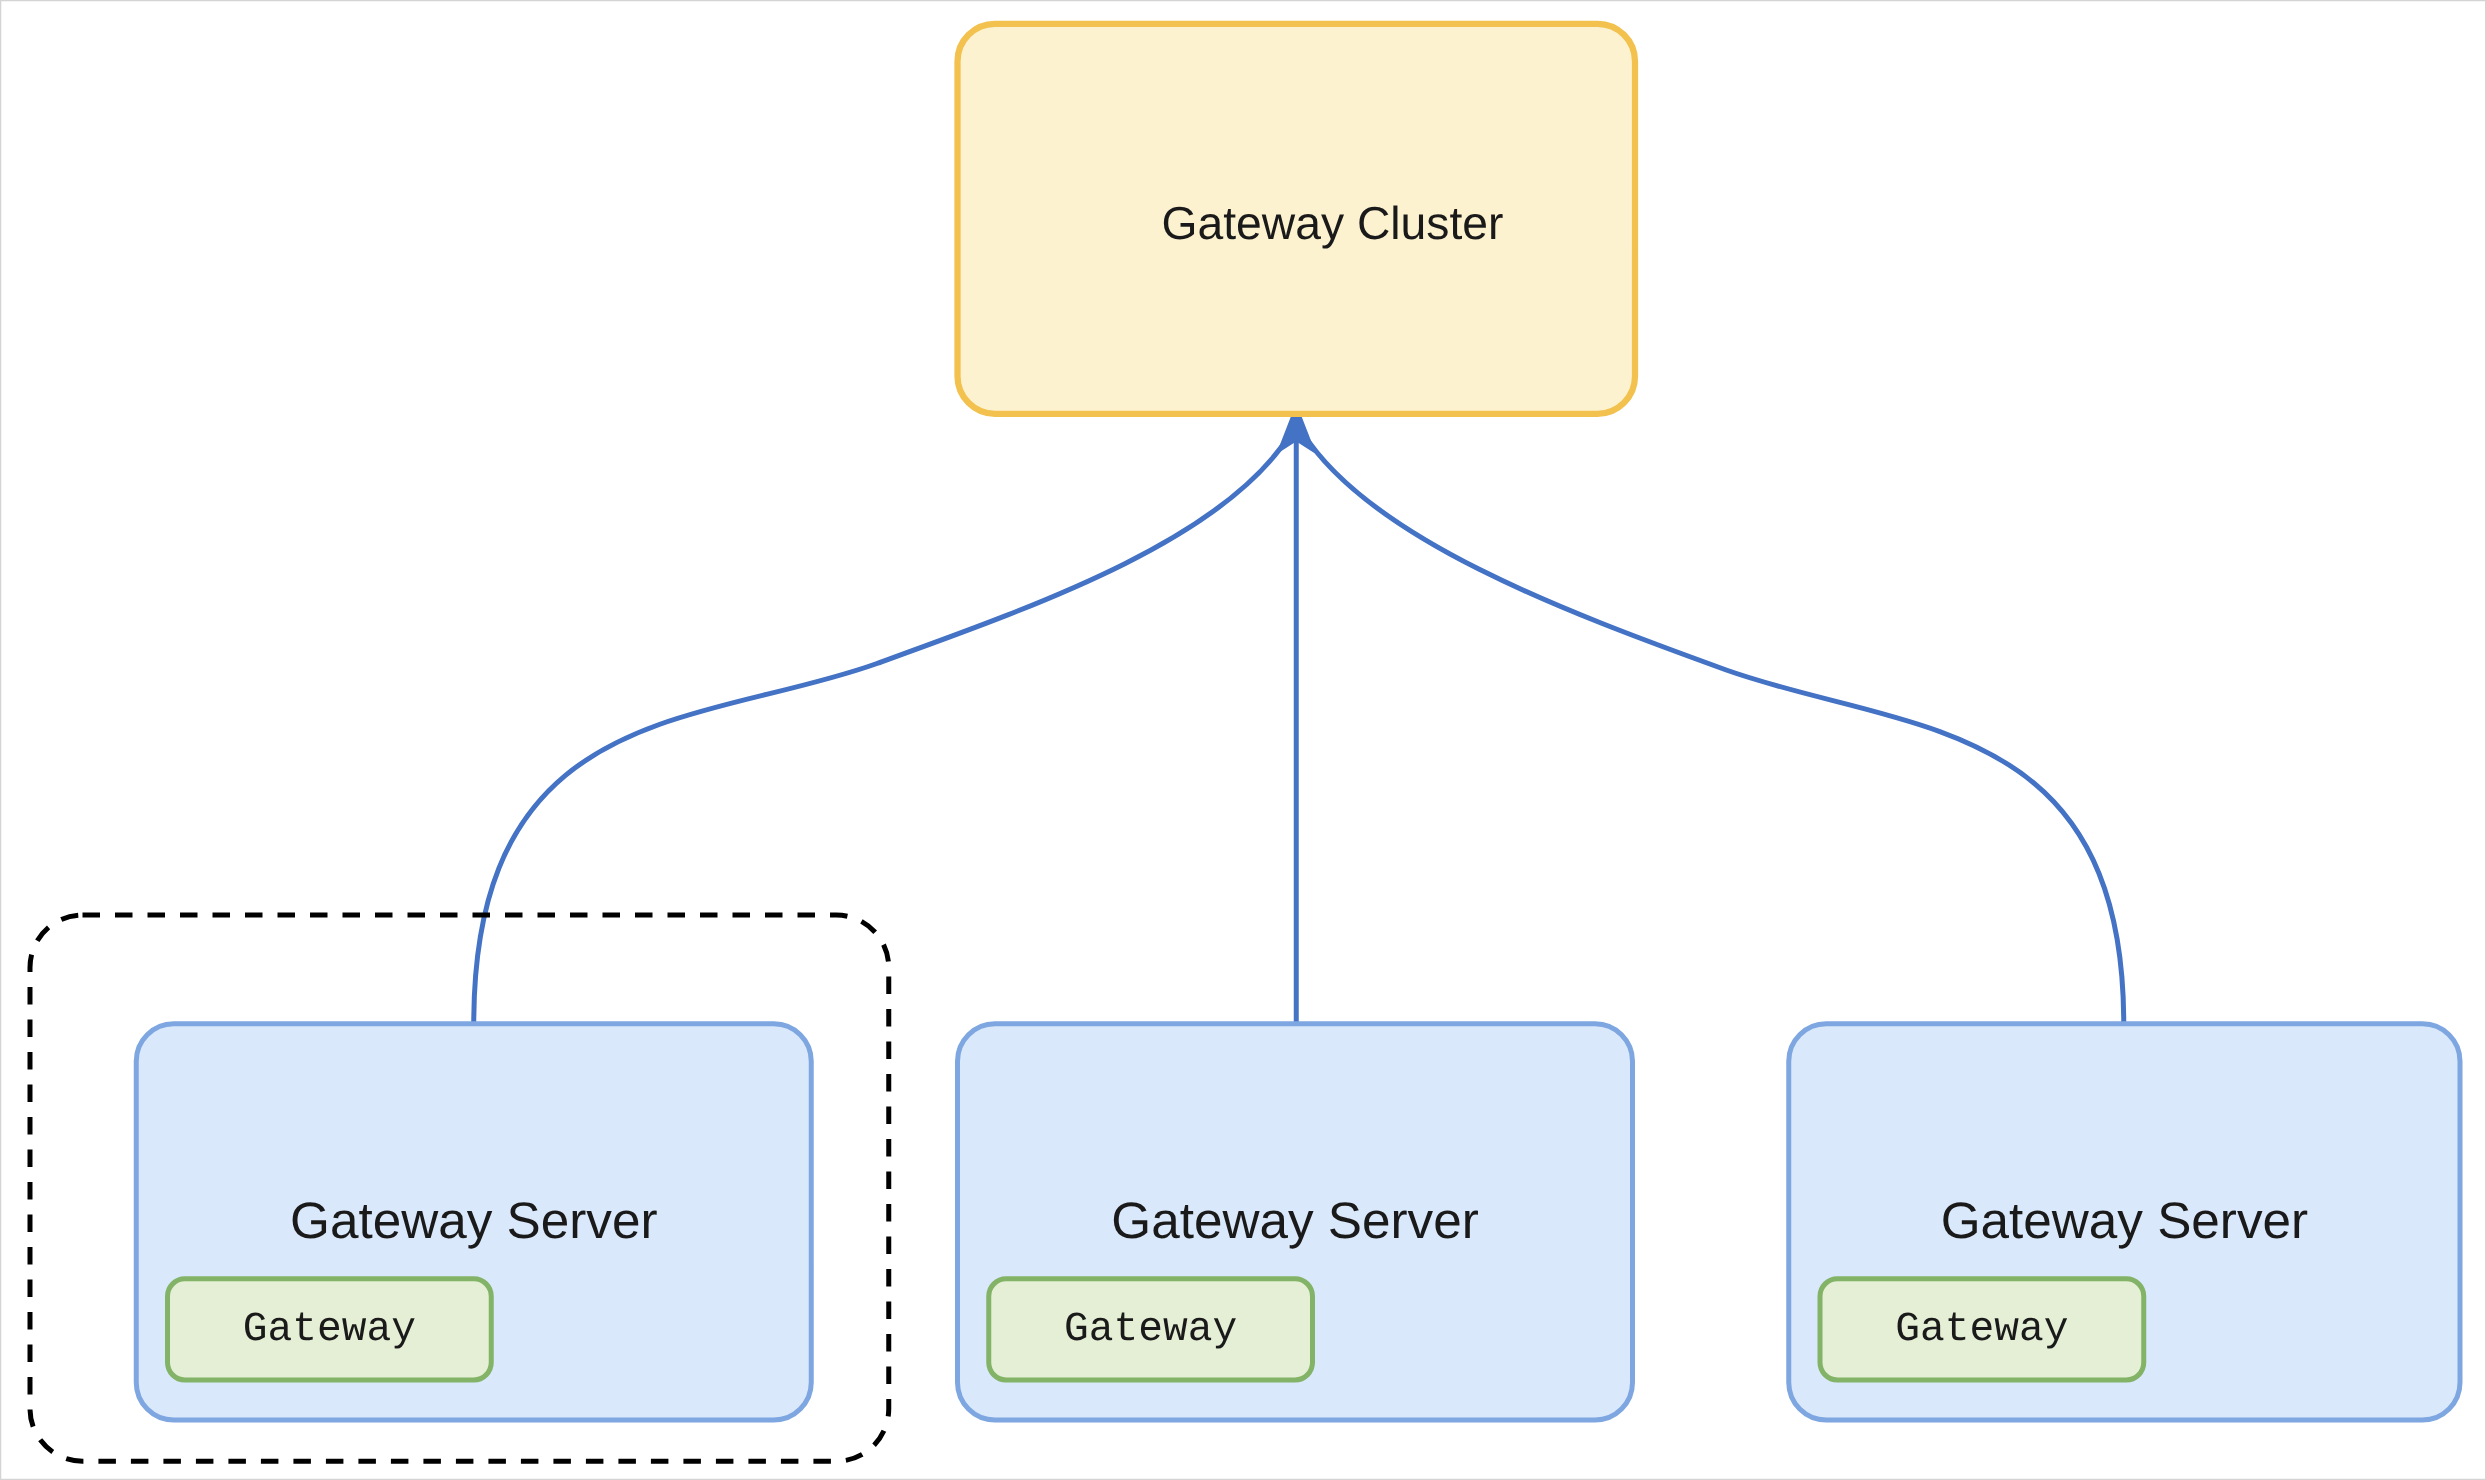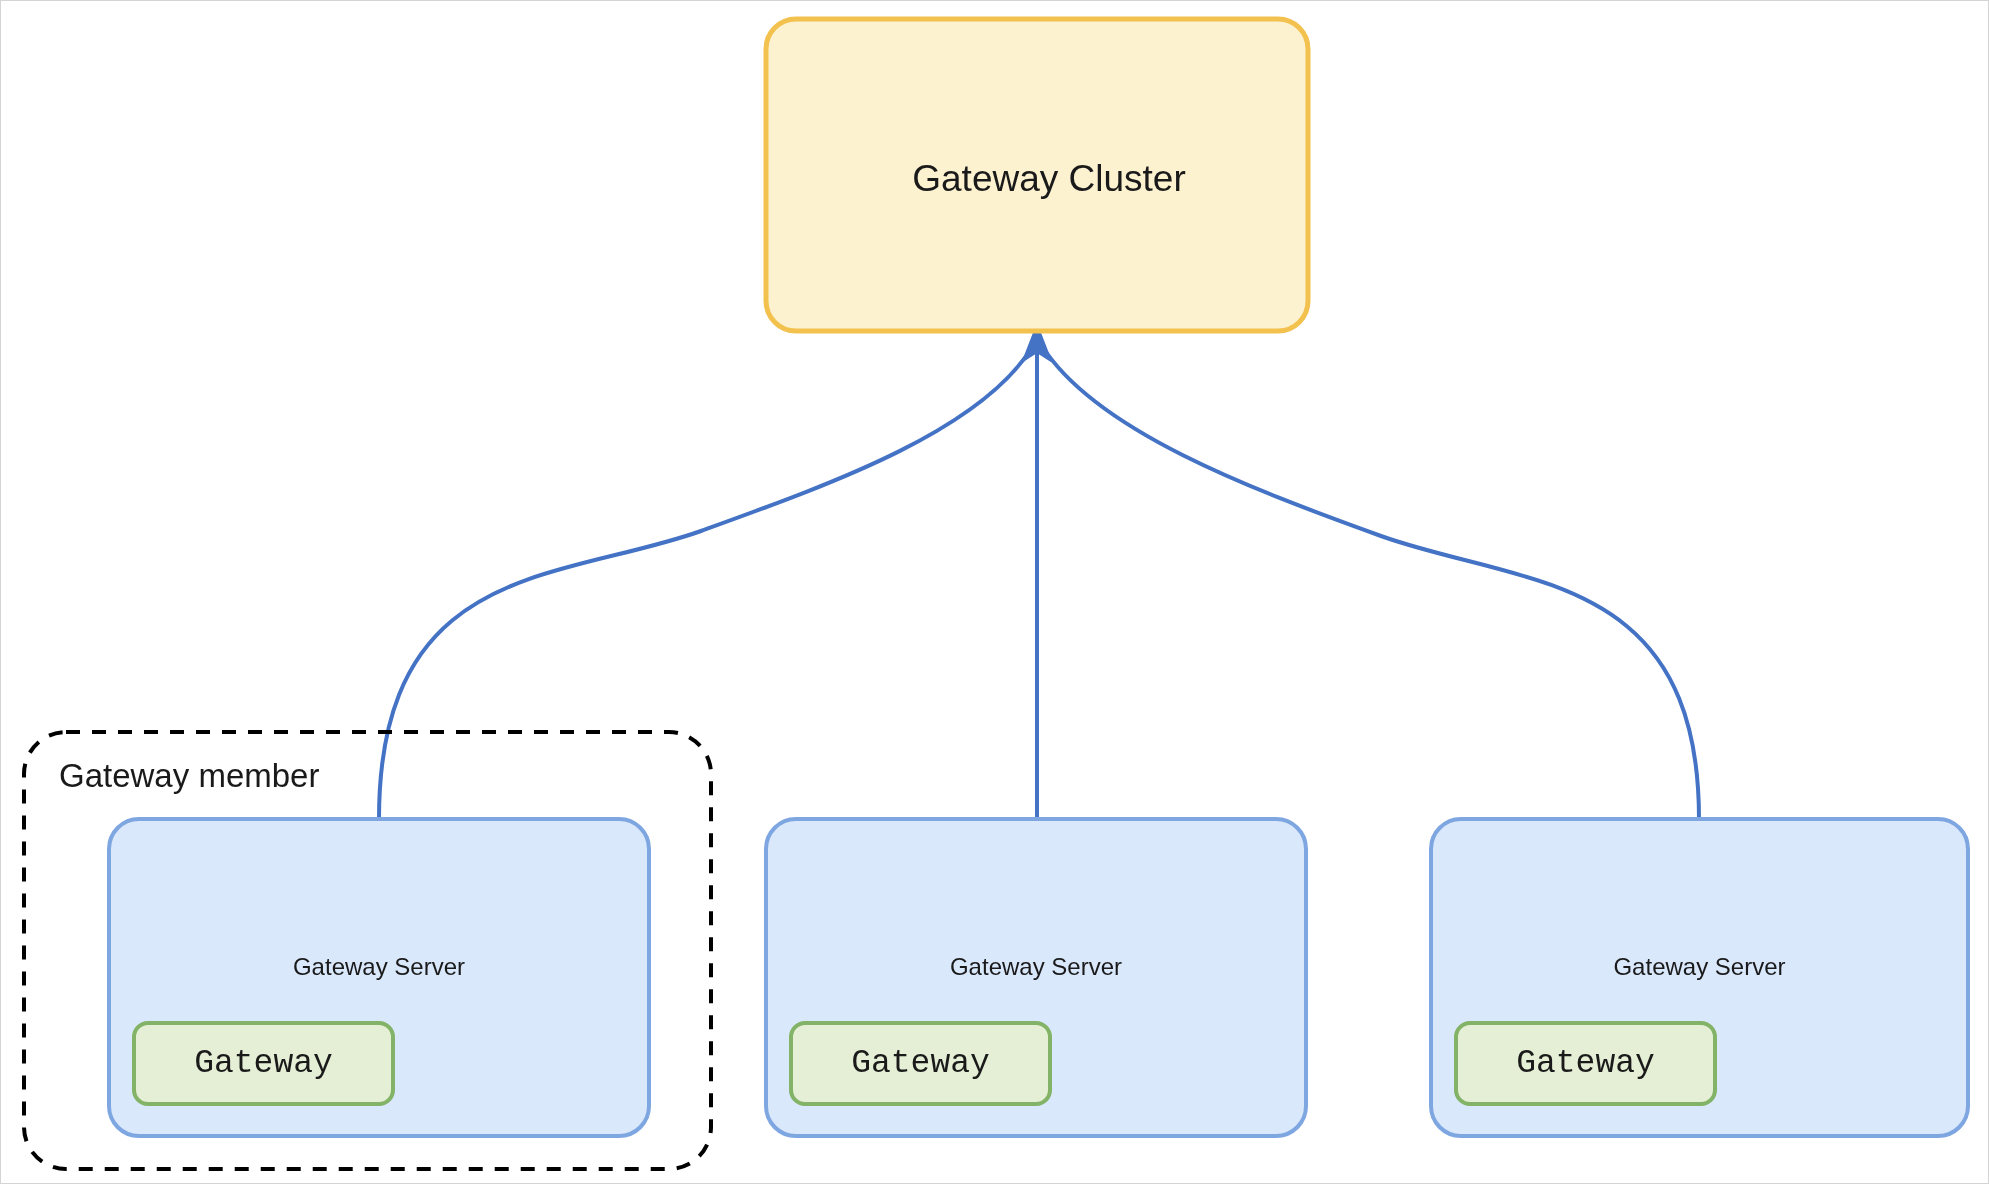--- a/index.html
+++ b/index.html
@@ -30,21 +30,21 @@
     position: absolute;
     text-align: center;
     color: #1a1a1a;
     white-space: nowrap;
     pointer-events: none;
   }
   .cluster-label {
     font-size: 37px;
   }
   .server-label {
-    font-size: 24px;
+    font-size: 41px;
   }
   .gateway-label {
     font-size: 33px;
     font-family: Liberation Mono, monospace;
   }
   .group-label {
     font-size: 33px;
     text-align: left;
   }
 </style>
@@ -70,23 +70,22 @@
     <rect x="108" y="818" width="540" height="317" rx="30" ry="30" fill="#DAE8FC" stroke="#7EA6E0" stroke-width="4"></rect>
     <rect x="133" y="1022" width="259" height="81" rx="14" ry="14" fill="#E4EFD5" stroke="#82B366" stroke-width="4"></rect>
 
     <rect x="765" y="818" width="540" height="317" rx="30" ry="30" fill="#DAE8FC" stroke="#7EA6E0" stroke-width="4"></rect>
     <rect x="790" y="1022" width="259" height="81" rx="14" ry="14" fill="#E4EFD5" stroke="#82B366" stroke-width="4"></rect>
 
     <rect x="1430" y="818" width="537" height="317" rx="30" ry="30" fill="#DAE8FC" stroke="#7EA6E0" stroke-width="4"></rect>
     <rect x="1455" y="1022" width="259" height="81" rx="14" ry="14" fill="#E4EFD5" stroke="#82B366" stroke-width="4"></rect>
   </svg>
 
-  <div class="node-label cluster-label" style="left:777px; top:157px; width:542px;">Gateway Cluster</div>
+  <div class="node-label cluster-label" style="left:794px; top:157px; width:542px;">Gateway Cluster</div>
 
-  <div class="node-label group-label" style="left:58px; top:756px; width:400px;">Gateway member</div>
 
   <div class="node-label server-label" style="left:108px; top:952px; width:540px;">Gateway Server</div>
   <div class="node-label gateway-label" style="left:133px; top:1044px; width:259px;">Gateway</div>
 
   <div class="node-label server-label" style="left:765px; top:952px; width:540px;">Gateway Server</div>
   <div class="node-label gateway-label" style="left:790px; top:1044px; width:259px;">Gateway</div>
 
   <div class="node-label server-label" style="left:1430px; top:952px; width:537px;">Gateway Server</div>
   <div class="node-label gateway-label" style="left:1455px; top:1044px; width:259px;">Gateway</div>
 

